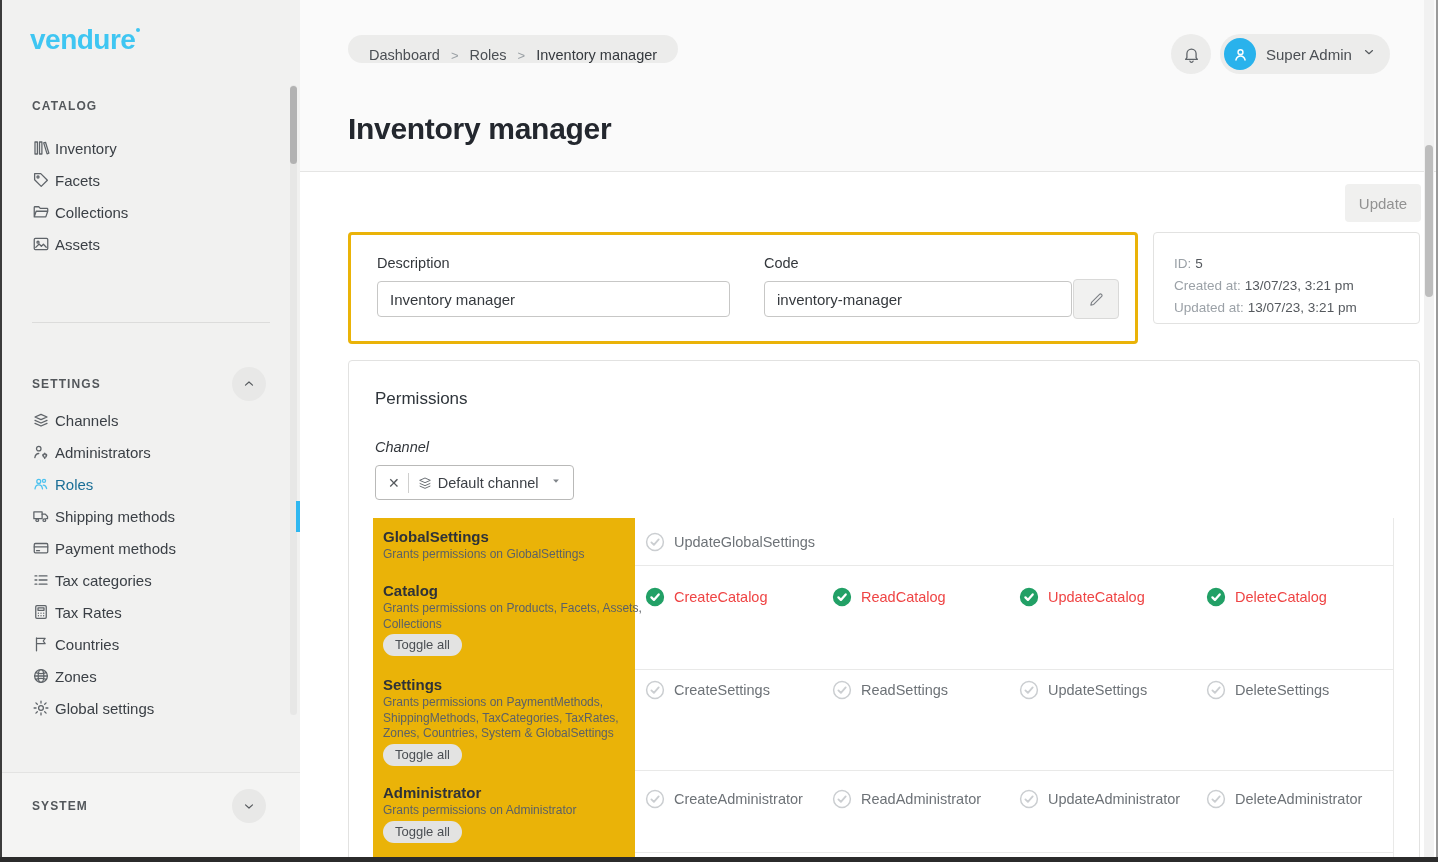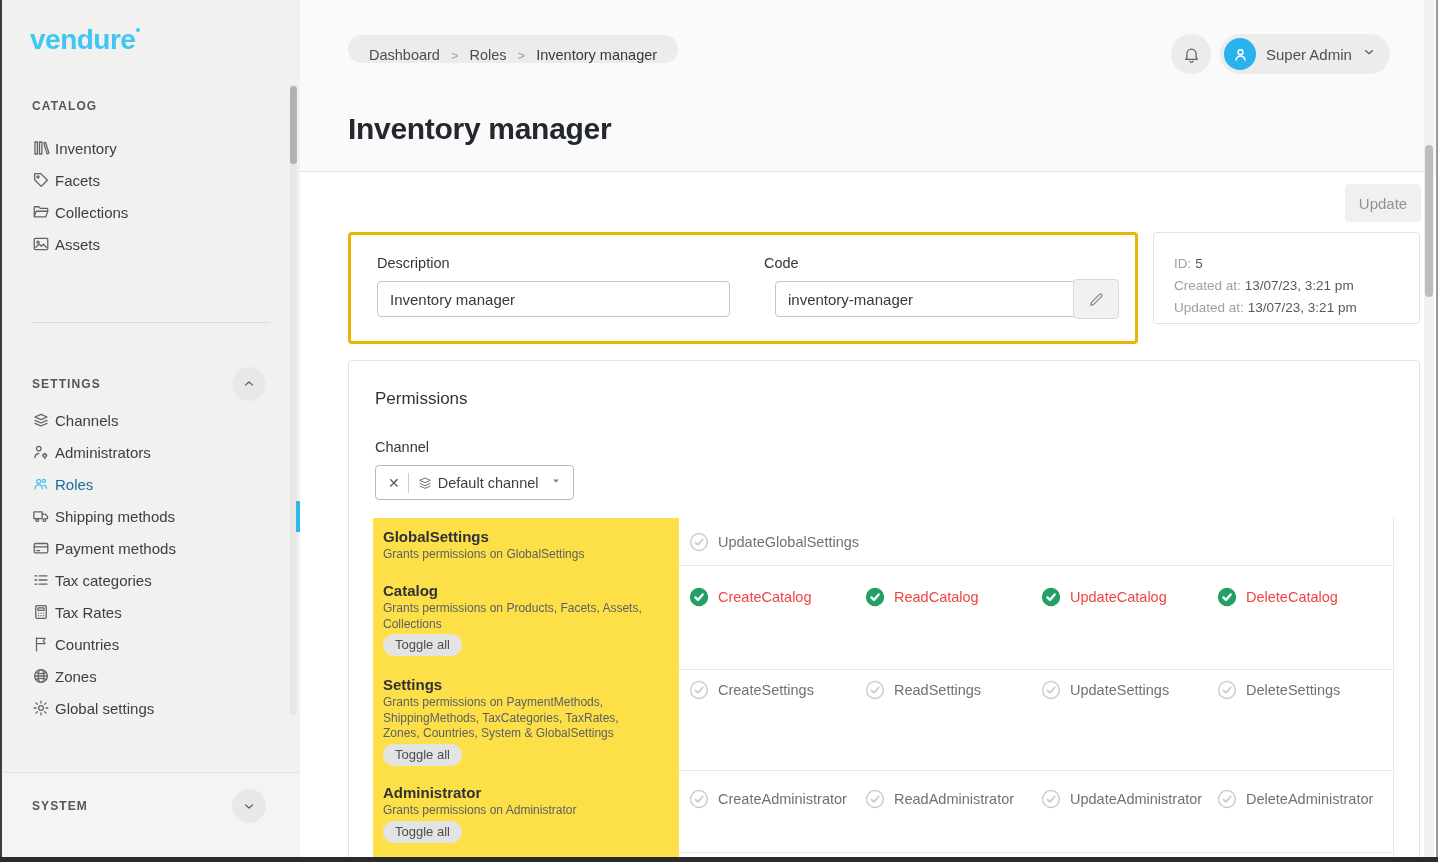--- a/index.html
+++ b/index.html
@@ -64,48 +64,48 @@
   #update-btn { left:1045px; top:184px; width:76px; height:38px; background:#f0f0ef; border:none;
     border-radius:4px; font-size:15px; color:#929292; font-family:inherit; cursor:pointer; }
 
   
   #form-card { left:48px; top:232px; width:790px; height:112px; background:#fff;
     border:3px solid #eab308; border-radius:4px; }
   .field-label { font-size:14.5px; color:#33373c; }
   .text-input { height:36px; border:1px solid #c7c7c6; border-radius:4px; padding:0 12px;
     font-size:15px; color:#35393e; font-family:inherit; background:#fff; outline:none; }
   #desc-label { left:26px; top:20px; } #desc-input { left:26px; top:46px; width:353px; }
-  #code-label { left:413px; top:20px; } #code-input { left:424px; top:46px; width:308px; }
+  #code-label { left:413px; top:20px; } #code-input { left:413px; top:46px; width:308px; }
   #code-edit-btn { left:722px; top:44px; width:46px; height:40px; background:#f1f1f0;
     border:1px solid #d9d9d8; border-radius:4px; display:flex; align-items:center; justify-content:center; cursor:pointer; }
   #code-edit-btn svg { width:17px; height:17px; stroke:#7d8186; fill:none; stroke-width:1.6; stroke-linejoin:round; }
 
   
   #meta-card { left:853px; top:232px; width:267px; height:92px; background:#fff;
     border:1px solid #e2e2e1; border-radius:4px; padding:20px 20px; font-size:13.5px; line-height:22px; }
   .meta-label { color:#9ba1a7; }
   .meta-value { color:#55595e; font-weight:500; margin-left:4px; }
 
   
   #perm-card { left:48px; top:360px; width:1072px; height:502px; background:#fff;
     border:1px solid #e2e2e1; border-radius:4px; overflow:hidden; }
   #perm-title { left:26px; top:28px; font-size:17px; color:#2f353b; }
-  #channel-label { left:26px; top:78px; }
+  #channel-label { left:26px; top:78px;font-style:italic; }
   #channel-select { left:26px; top:104px; width:199px; height:35px; border:1px solid #b9b9b8;
     border-radius:4px; display:flex; align-items:center; padding:0 10px 0 12px; gap:8px; cursor:pointer; background:#fff; }
   #channel-remove { font-size:14px; color:#55595d; cursor:pointer; line-height:1; }
   #channel-vline { width:1px; height:20px; background:#cfcfce; }
   #channel-select svg.layers { width:16px; height:16px; stroke:#6d7277; fill:none; stroke-width:1.5; stroke-linejoin:round; }
   #channel-value { font-size:14.5px; color:#3c4046; flex:1; margin-left:-3px; }
   #channel-caret svg { width:14px; height:14px; fill:#7f8489; }
 
   
   #perm-table { left:24px; top:157px; width:1021px; height:345px; display:flex; flex-direction:column; }
   .prow { display:flex; }
-  .prow .cat { width:306px; background:#fde047; padding:8px 22px 0 10px; }
+  .prow .cat { width:262px; background:#eab308; padding:8px 22px 0 10px; }
   .prow .perms { flex:1; border-bottom:1px solid #e9e9e8; border-right:1px solid #e9e9e8;
     display:grid; grid-template-columns:repeat(4,1fr); align-content:start; padding-left:10px; }
   .prow.r1 { height:48px; }  .prow.r1 .cat{padding-top:10px;}  .prow.r1 .perms{padding-top:13px;}
   .prow.r2 { height:104px; } .prow.r2 .cat{padding-top:16px;}  .prow.r2 .perms{padding-top:20px;}
   .prow.r3 { height:101px; } .prow.r3 .cat{padding-top:6px;}   .prow.r3 .perms{padding-top:9px;}
   .prow.r4 { height:82px; }  .prow.r4 .cat{padding-top:13px;}  .prow.r4 .perms{padding-top:17px;}
   .prow.filler { flex:1; } .prow.filler .perms { border-bottom:none; }
   .cat-title { font-size:15px; font-weight:700; color:#2e3238; }
   .cat-desc { font-size:12px; color:#5c6166; line-height:15.5px; margin-top:2px; width:262px; }
   .toggle-all { display:inline-block; margin-top:2px; height:22px; line-height:22px; padding:0 12px;

